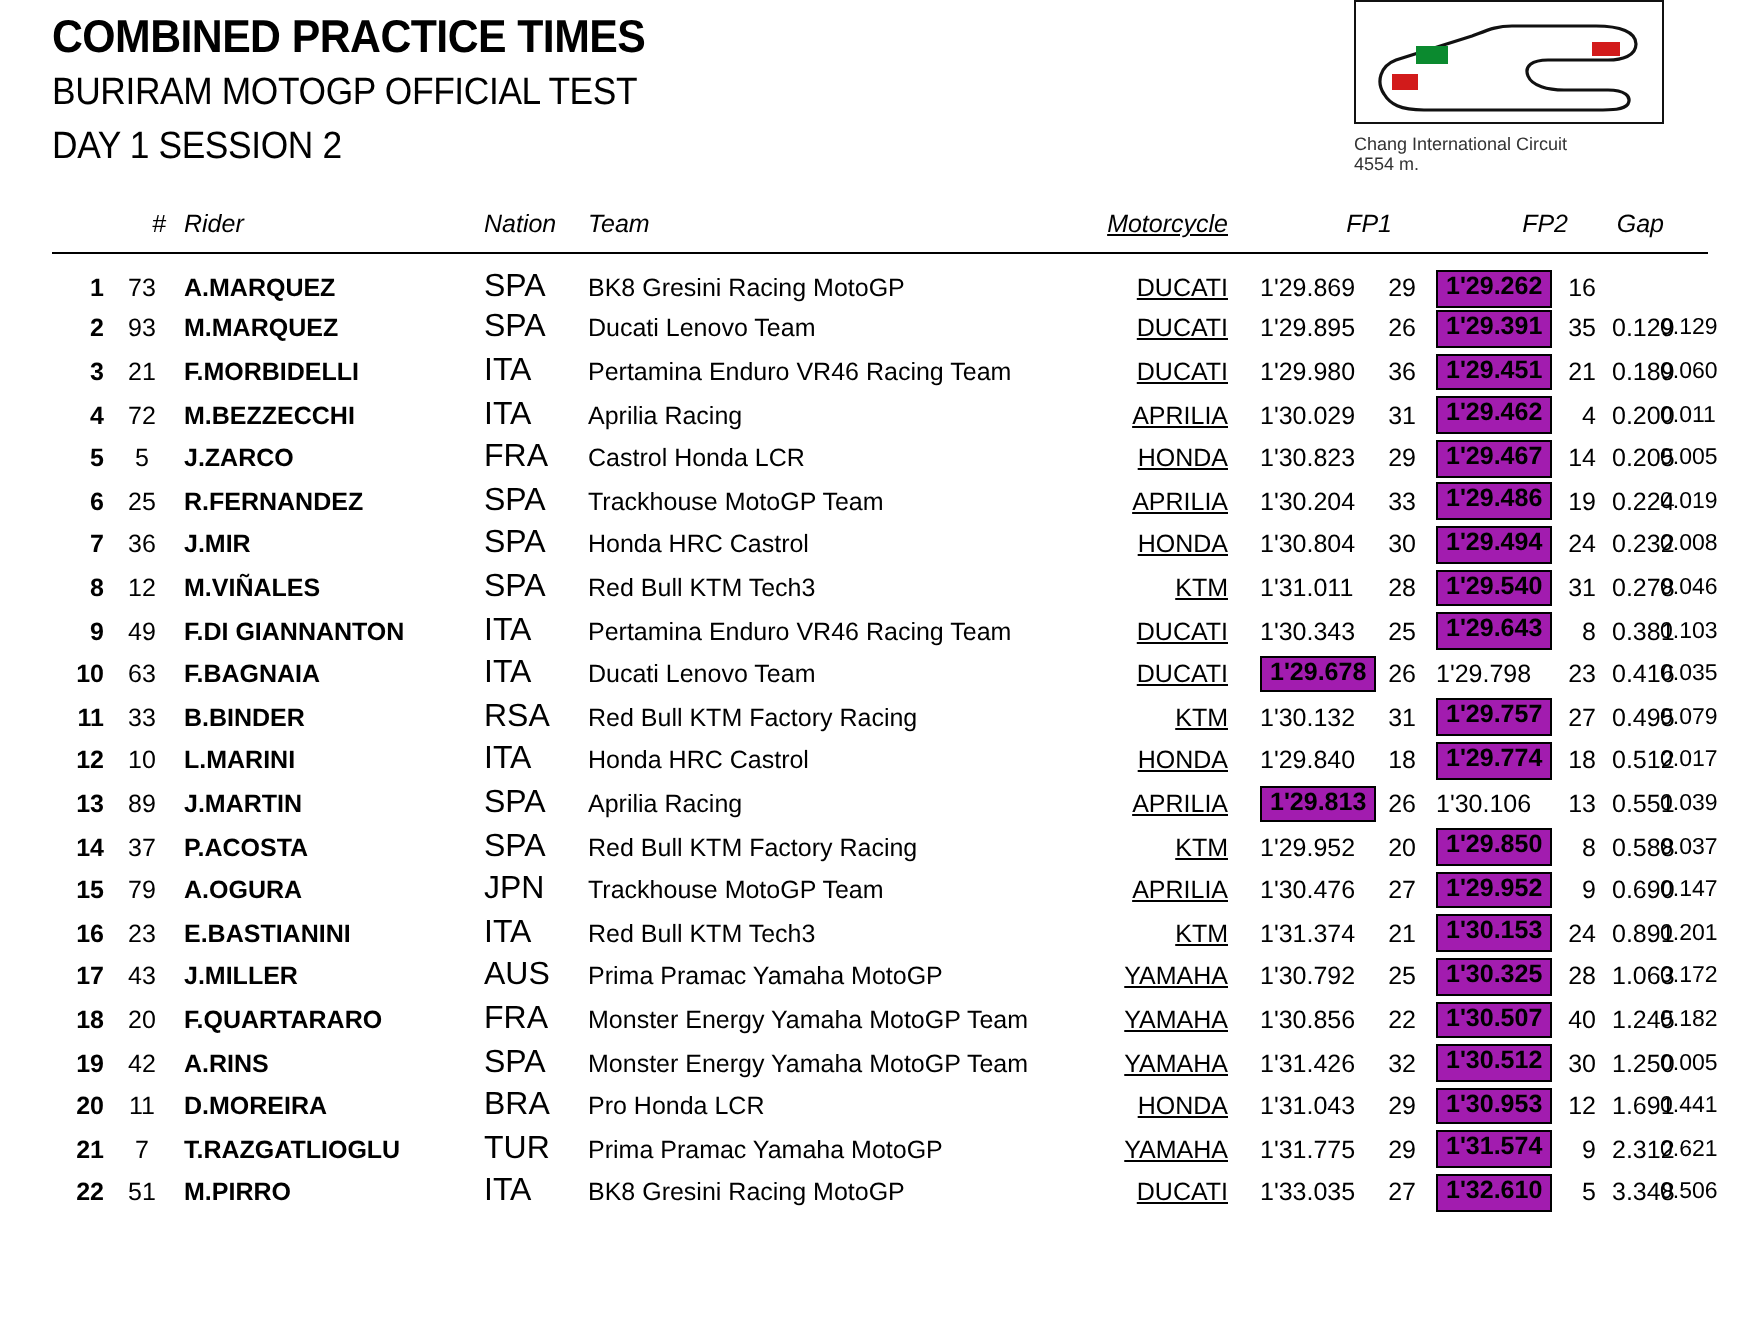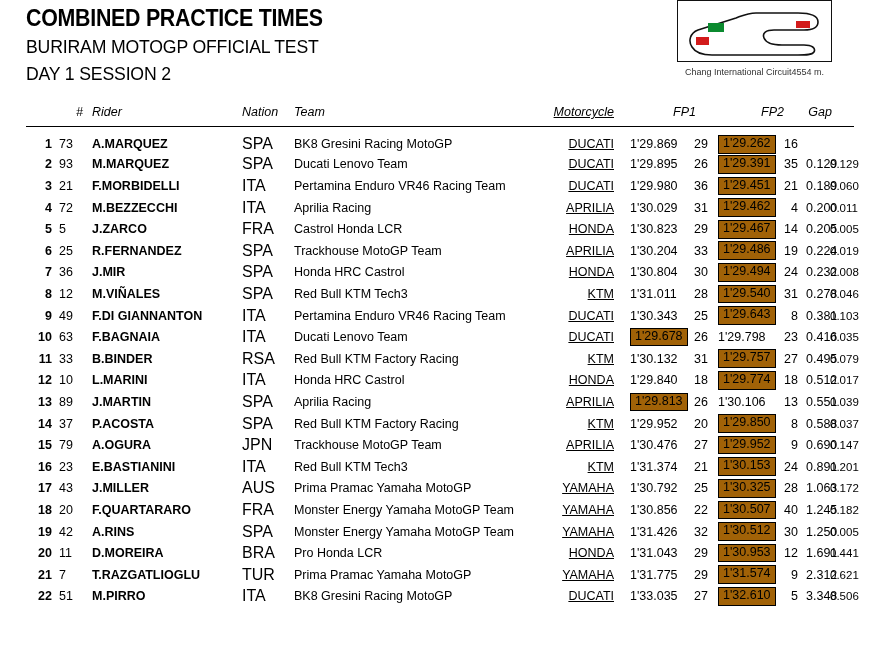--- a/index.html
+++ b/index.html
@@ -65,21 +65,22 @@
   }
   .circuit-box svg { display: block; }
   .circuit-caption {
     position: absolute;
     right: 48px;
     top: 67px;
     width: 155px;
     font-size: 9px;
     color: #333;
     display: flex;
-    justify-content: center;
+    justify-content: space-between;
+    flex-direction: column;
   }
 
   
   .table-wrap {
     position: absolute;
     left: 26px;
     top: 105px;
     width: 828px;
   }
   table.results {
@@ -100,21 +101,21 @@
   tbody td {
     font-size: 12.5px;
     padding: 0;
     vertical-align: middle;
     white-space: nowrap;
   }
   tbody tr:first-child td { padding-top: 8px; }
 
   
   .c-pos   { width: 26px;  text-align: right; font-weight: bold; font-size: 12.5px; padding-right: 7px !important; }
-  .c-num   { width: 24px;  text-align: left; padding-right: 9px !important; }
+  .c-num   { width: 24px;  text-align: center; padding-right: 9px !important; }
   .c-rider { width: 150px; text-align: left; font-weight: bold; }
   .c-nat   { width: 52px;  text-align: left; }
   .c-team  { width: 232px; text-align: left; }
   .c-moto  { width: 88px;  text-align: right; padding-right: 16px !important; text-decoration: underline; }
   .c-t1    { width: 66px;  text-align: right; }
   .c-l1    { width: 30px;  text-align: right; padding-right: 10px !important; }
   .c-t2    { width: 66px;  text-align: right; }
   .c-l2    { width: 30px;  text-align: right; padding-right: 8px !important; }
   .c-gap1  { width: 44px;  text-align: right; }
   .c-gap2  { width: 44px;  text-align: right; }
@@ -126,24 +127,24 @@
   .hdr-team  { text-align: left; }
   .hdr-moto  { text-align: right; padding-right: 16px !important; }
   .hdr-t1    { text-align: right; padding-right: 22px !important; }
   .hdr-t2    { text-align: right; padding-right: 22px !important; }
   .hdr-gap   { text-align: right; padding-right: 22px !important; }
 
   .best-box {
     display: inline-block;
     border: 1px solid #000;
     padding: 0px 4px 1px 4px;
-    font-weight: normal;
+    font-weight: bold;
     font-size: 12.5px;
     line-height: 1.25;
-    background: #a16207;
+    background: #a21caf;
   }
   .gap-small { font-size: 11.5px; }
   .nat { font-size: 16px; }
 </style>
 </head>
 <body>
 
 <div class="header">
   <div class="title-main">COMBINED PRACTICE TIMES</div>
   <div class="title-sub">BURIRAM MOTOGP OFFICIAL TEST</div>

